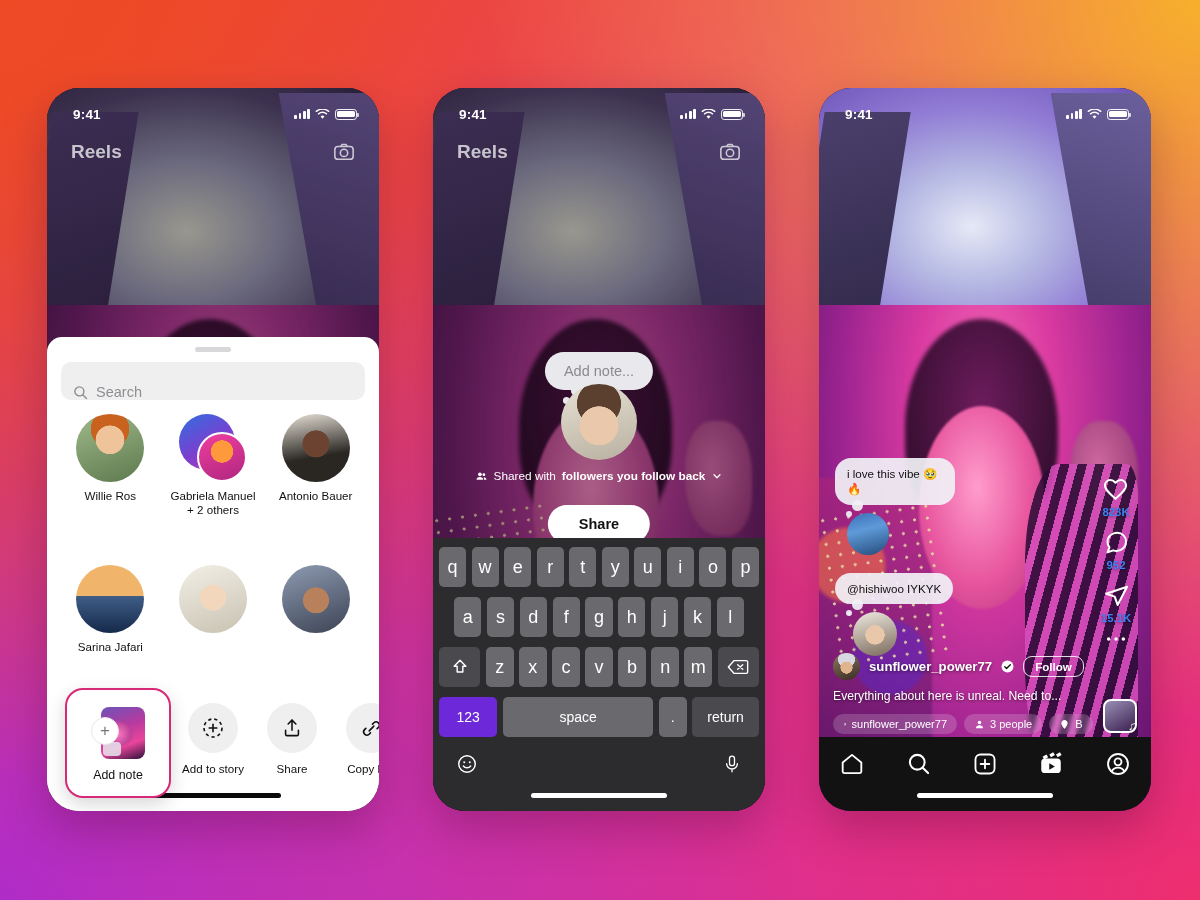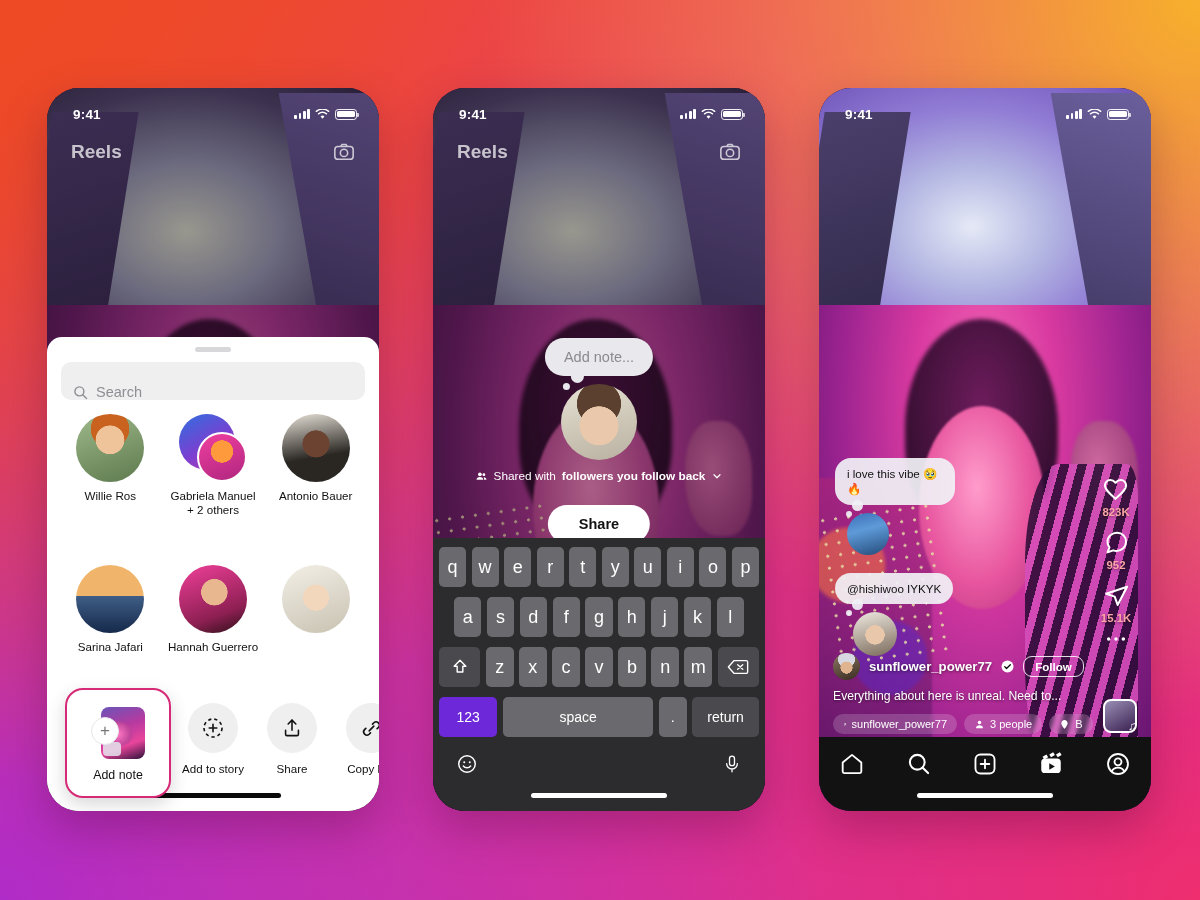--- a/index.html
+++ b/index.html
@@ -208,21 +208,21 @@
   .notecard .plus {
     position:absolute; left:0; top:12px; width:28px; height:28px; border-radius:50%;
     background:#fff; border:1px solid #e7e7ea; display:flex; align-items:center;
     justify-content:center; font-size:17px; color:#777; line-height:1;
   }
   .notecard .lbl { margin-top:7px; font-size:12.4px; color:#111; }
 
   
   .composer { position:absolute; left:0; right:0; top:0; bottom:0; z-index: 20; }
   .note-bubble {
-    position:absolute; left:50%; transform:translateX(-50%); top:250px;
+    position:absolute; left:50%; transform:translateX(-50%); top:264px;
     background:#e9e9ed; color:#8a8a8f; border-radius:22px;
     padding: 11px 19px; font-size:14.5px; font-weight:500; white-space:nowrap;
   }
   .note-bubble:after{
     content:""; position:absolute; left:26px; bottom:-7px; width:13px; height:13px;
     background:#e9e9ed; border-radius:50%;
   }
   .note-bubble:before{
     content:""; position:absolute; left:18px; bottom:-14px; width:7px; height:7px;
     background:#e9e9ed; border-radius:50%;
@@ -278,21 +278,21 @@
   .nbubble:before{content:"";position:absolute;left:11px;bottom:-12px;width:6px;height:6px;
     background:rgba(240,240,245,.93);border-radius:50%;}
   .nav { width:42px; height:42px; border-radius:50%; overflow:hidden;
     margin: 8px 0 0 12px; background:#b0b6c6; }
   .nav2 { width:44px; height:44px; border-radius:50%; overflow:hidden;
     margin: 8px 0 0 18px; background:#d8cfbf; }
 
   .rail {
     position:absolute; right:12px; top:388px; z-index:22; width:46px;
     display:flex; flex-direction:column; align-items:center; gap:11px;
-    color:#fca5a5; text-shadow: 0 1px 3px rgba(0,0,0,.45);
+    color:#3b82f6; text-shadow: 0 1px 3px rgba(0,0,0,.45);
   }
   .rail .item { display:flex; flex-direction:column; align-items:center; gap:3px; }
   .rail .cnt { font-size:11.4px; font-weight:600; }
 
   .meta { position:absolute; left:14px; right:14px; bottom:77px; z-index:22; color:#fff; }
   .meta-top { display:flex; align-items:center; gap:9px; }
   .meta-av { width:27px; height:27px; border-radius:50%; overflow:hidden; background:#cbb9a4; }
   .meta-user { font-size:13.2px; font-weight:700; text-shadow:0 1px 3px rgba(0,0,0,.5); }
   .verified { width:13px; height:13px; display:inline-block; }
   .follow-btn {
@@ -429,24 +429,20 @@
           </div>
           <div class="contact">
             <div class="av a5"></div>
             <div class="cname">Antonio Bauer</div>
           </div>
           <div class="contact">
             <div class="av a6"></div>
             <div class="cname">Sarina Jafari</div>
           </div>
           <div class="contact">
-            <div class="av a7"></div>
-            <div class="cname">Hannah Guerrero</div>
-          </div>
-          <div class="contact">
             <div class="av a8"></div>
           </div>
           <div class="contact">
             <div class="av a9"></div>
           </div>
           <div class="contact">
             <div class="av a10"></div>
           </div>
         </div>
       </div>

